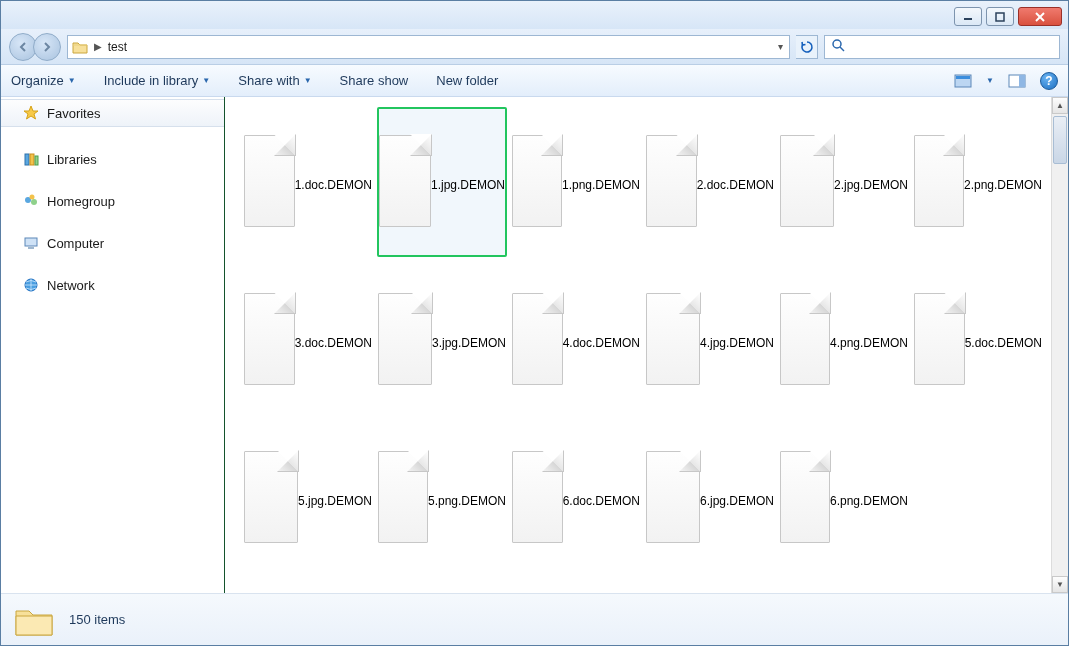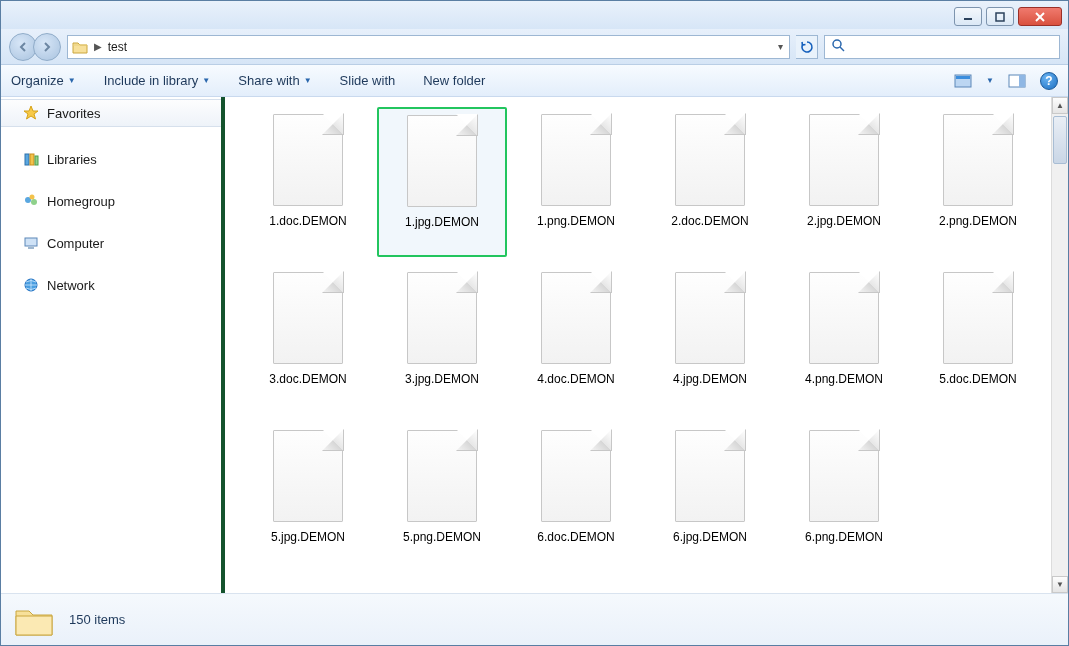--- a/index.html
+++ b/index.html
@@ -29,29 +29,29 @@
 
 .toolbar { height: 32px; background: linear-gradient(#f7fbff,#e3eefb); border-bottom:1px solid #c9d9ee; display:flex; align-items:center; padding:0 10px; gap: 28px; font-size: 13px; color:#1e395b; }
 .tb-item { display:flex; align-items:center; gap:4px; cursor:default; }
 .tb-drop { font-size:8px; color:#2a67ad; }
 .tb-right { margin-left:auto; display:flex; align-items:center; gap:12px; }
 .tb-iconbtn { width:22px; height:20px; display:flex; align-items:center; justify-content:center; }
 .help-circle { width:18px; height:18px; border-radius:50%; background:radial-gradient(circle at 35% 30%,#69b3f2,#1e6fc1); color:#fff; font-weight:bold; font-size:12px; display:flex; align-items:center; justify-content:center; border:1px solid #1b5a9a;}
 
 
 .body { flex:1; display:flex; min-height:0; }
-.sidebar { width: 237px; border-right:4px solid #14532d; background:#fff; padding-top:2px; }
+.sidebar { width: 237px; border-right:1px solid #14532d; background:#fff; padding-top:2px; }
 .side-item { display:flex; align-items:center; gap:8px; height:28px; padding-left:22px; font-size:13px; color:#1a1a1a; cursor:default; margin-bottom:14px;}
 .side-item.fav { background:linear-gradient(#fdfdfe,#eef3f9); border:1px solid #d6e0ec; border-left:none; border-right:none; margin-bottom:18px; margin-top:0; }
 .side-icn { width:16px; height:16px; display:flex; align-items:center; justify-content:center; }
 
 .content-wrap { flex:1; position:relative; display:flex; }
 .content { flex:1; overflow:hidden; padding: 10px 8px 4px 18px; }
 .grid { display:grid; grid-template-columns: repeat(6, 130px); gap: 8px 4px; }
-.file { width:130px; height:150px; display:flex; flex-direction:column; align-items:center; justify-content:flex-start; padding-top:6px; border:1px solid transparent; border-radius:2px; cursor:default;}
+.file { width:130px; height:150px; display:flex; flex-direction:row; align-items:center; justify-content:flex-start; padding-top:6px; border:1px solid transparent; border-radius:2px; cursor:default;}
 .file.selected { border:2px solid #22c55e; background:rgba(164,199,236,0.15);}
 .file-icon { width:70px; height:92px; position:relative; margin-bottom:8px;}
 .file-page { position:absolute; inset:0; background:linear-gradient(#fefefe,#f2f2f2); border:1px solid #c7c7c7; border-radius:1px; }
 .file-fold { position:absolute; top:0; right:0; width:22px; height:22px; background:linear-gradient(135deg,#fff 0%, #e7e7e7 50%, #d6d6d6 51%, #f4f4f4 100%); border-left:1px solid #c7c7c7; border-bottom:1px solid #c7c7c7; clip-path: polygon(0 0, 100% 100%, 0 100%); transform: scaleX(-1); right:-1px; top:-1px;}
 .file-corner-cut { position:absolute; top:-1px; right:-1px; width:22px; height:22px; background:#fff; clip-path: polygon(100% 0, 100% 100%, 0 0);}
 .file-label { font-size:12px; color:#000; text-align:center; white-space:nowrap; }
 
 .vscroll { width:17px; background:#f0f0f0; border-left:1px solid #dcdcdc; display:flex; flex-direction:column;}
 .vs-btn { height:17px; background:linear-gradient(#fdfdfd,#e5e5e5); border:1px solid #c9c9c9; display:flex; align-items:center; justify-content:center; font-size:8px; color:#555;}
 .vs-track { flex:1; position:relative; }
@@ -136,21 +136,21 @@
       </div>
     <div class="tb-item">
         <span>Include in library</span>
         <span class="tb-drop">▼</span>
       </div>
     <div class="tb-item">
         <span>Share with</span>
         <span class="tb-drop">▼</span>
       </div>
     <div class="tb-item">
-        <span>Slide with</span>
+        <span>Share show</span>
       </div>
     <div class="tb-item">
         <span>New folder</span>
       </div>
     <div class="tb-right">
       <div class="tb-iconbtn">
         <svg width="18" height="14">
             <rect x="1" y="1" width="16" height="12" fill="#bcd6f2" stroke="#5c87b8"></rect>
             <rect x="2" y="2" width="14" height="3" fill="#3a8ddd"></rect>
           </svg>

